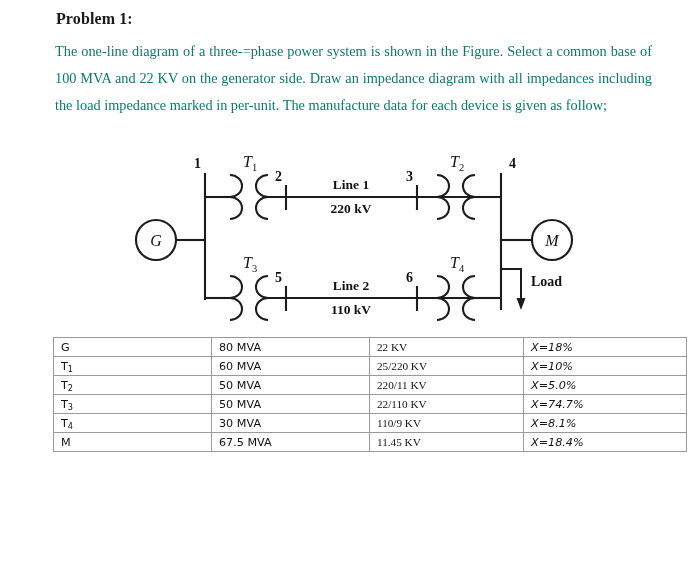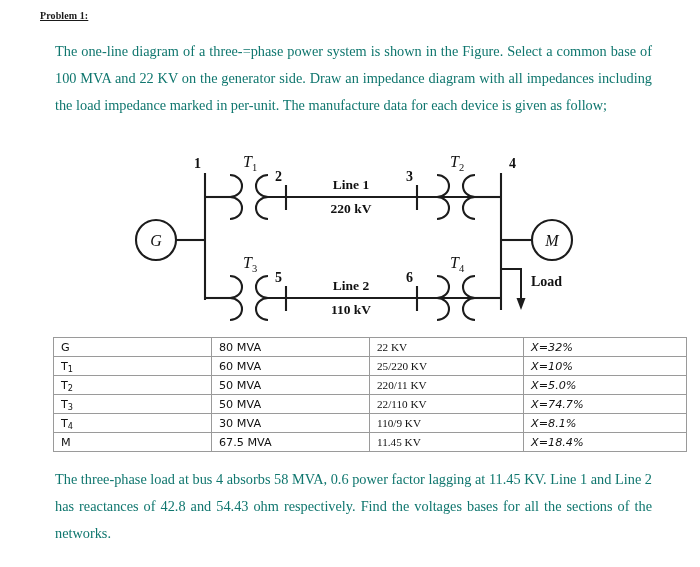--- a/index.html
+++ b/index.html
@@ -17,26 +17,25 @@
   }
 
   .page {
     position: absolute;
     inset: 0;
   }
 
   
   .problem-title {
     position: absolute;
-    left: 40px;
+    left: 56px;
     top: 10px;
-    font-size: 10px;
+    font-size: 16px;
     font-weight: bold;
     letter-spacing: 0.1px;
-    text-decoration: underline;
   }
 
   .para {
     position: absolute;
     font-size: 14.3px;
     line-height: 27px;
     text-align: justify;
     text-justify: inter-word;
     color: #0f766e;
   }
@@ -193,21 +192,21 @@
       </g>
     </svg>
   </div>
 
   <table class="dev-table">
     <tbody>
       <tr>
         <td class="c-dev"><span>G</span><sub></sub></td>
         <td class="c-mva">80 MVA</td>
         <td class="c-kv">22 KV</td>
-        <td class="c-x">X=32%</td>
+        <td class="c-x">X=18%</td>
       </tr>
       <tr>
         <td class="c-dev"><span>T</span><sub>1</sub></td>
         <td class="c-mva">60 MVA</td>
         <td class="c-kv">25/220 KV</td>
         <td class="c-x">X=10%</td>
       </tr>
       <tr>
         <td class="c-dev"><span>T</span><sub>2</sub></td>
         <td class="c-mva">50 MVA</td>
@@ -228,15 +227,14 @@
       </tr>
       <tr>
         <td class="c-dev"><span>M</span><sub></sub></td>
         <td class="c-mva">67.5 MVA</td>
         <td class="c-kv">11.45 KV</td>
         <td class="c-x">X=18.4%</td>
       </tr>
     </tbody>
   </table>
 
-  <div class="para para-outro">The three-phase load at bus 4 absorbs 58 MVA, 0.6 power factor lagging at 11.45 KV. Line 1 and Line 2 has reactances of 42.8 and 54.43 ohm respectively. Find the voltages bases for all the sections of the networks.</div>
 
 </div>
 
 </body></html>

